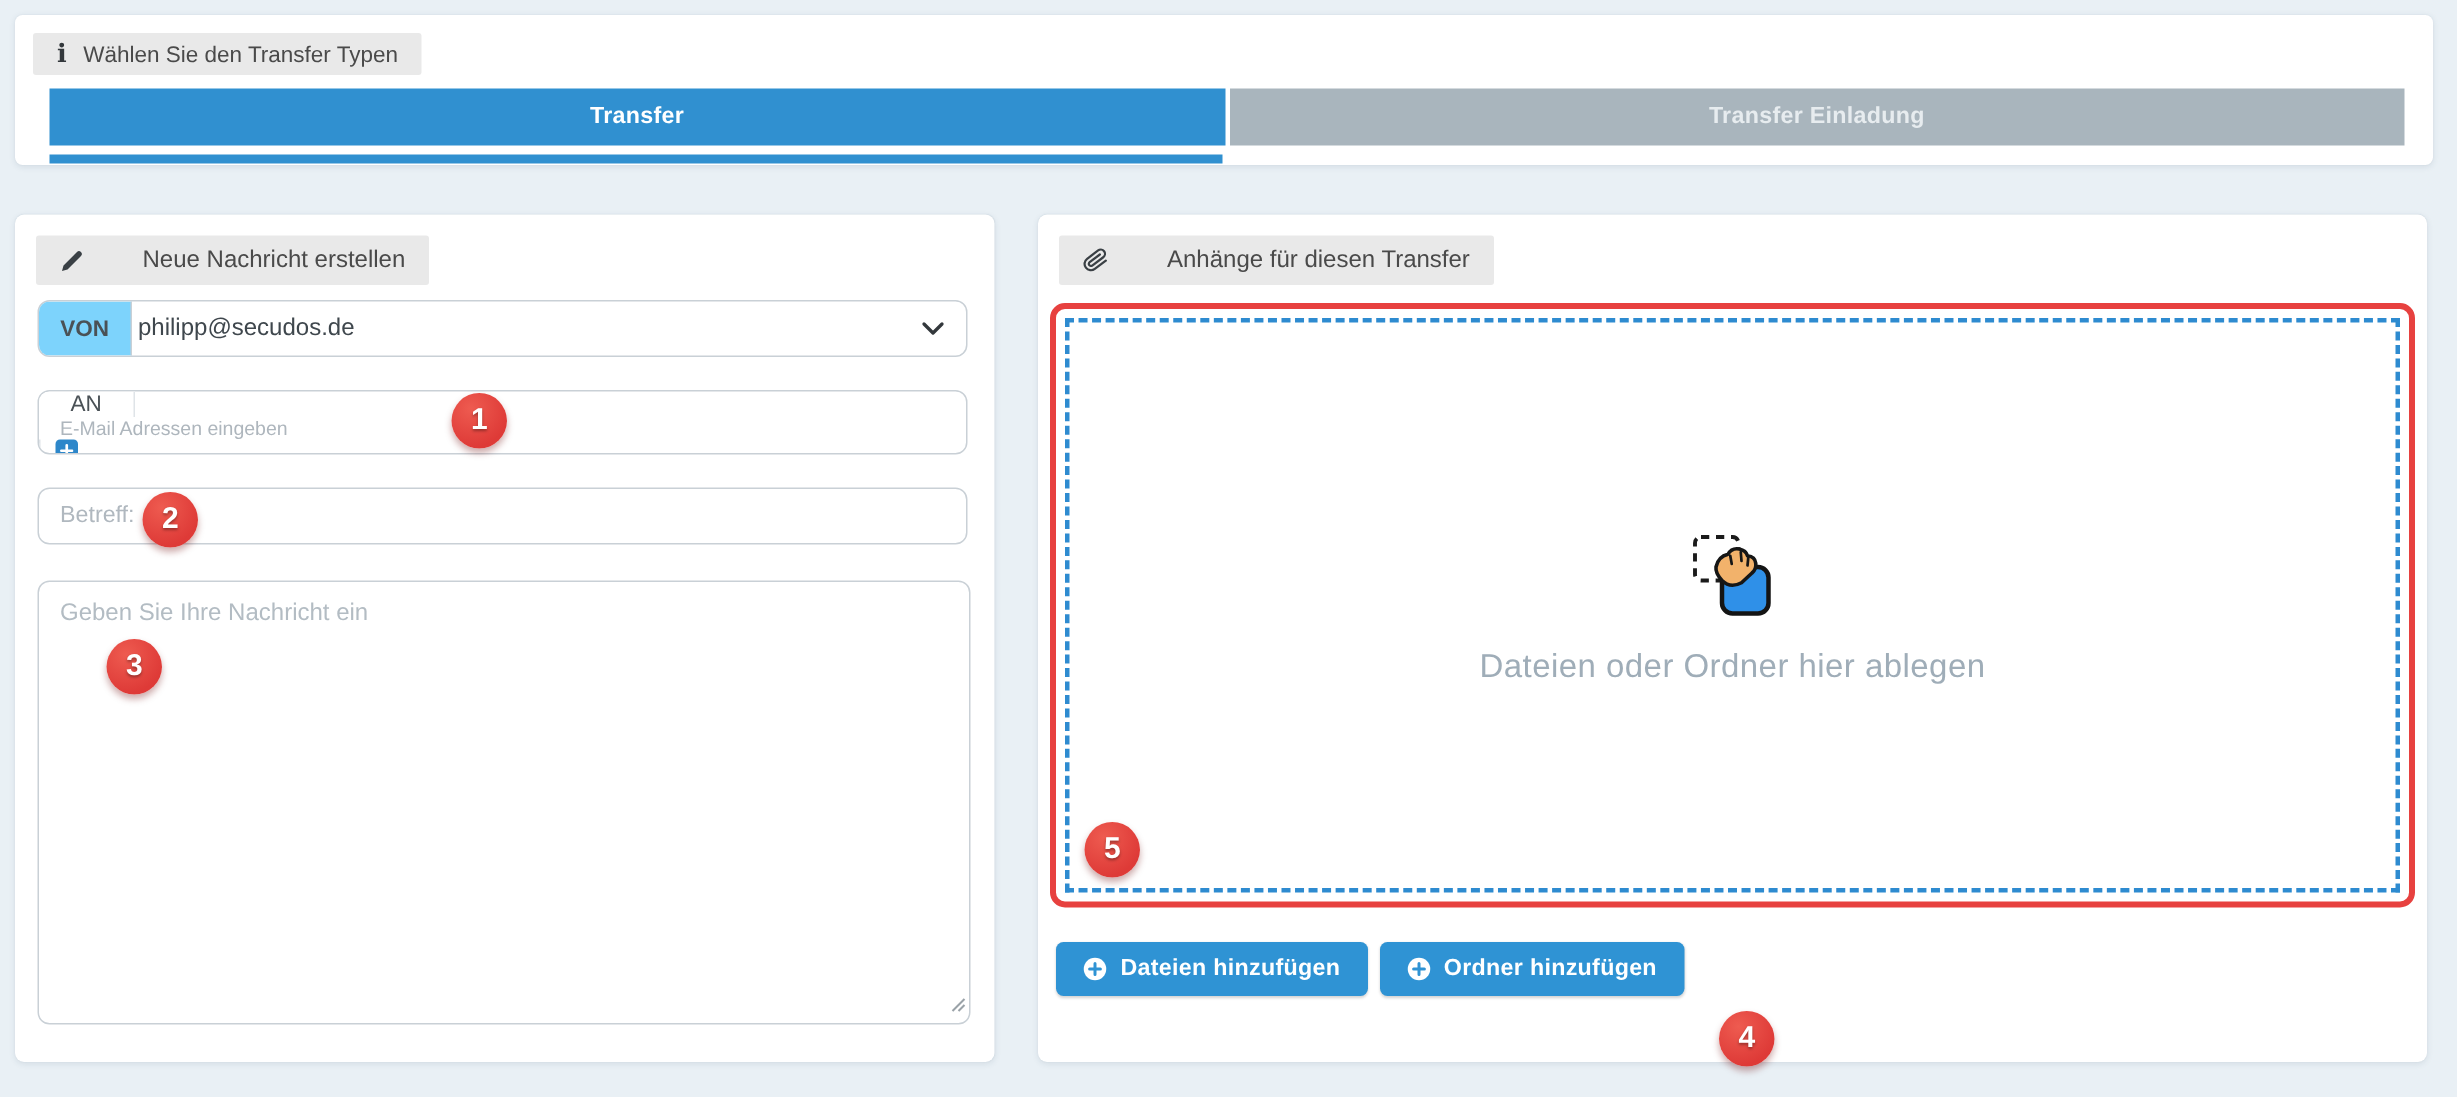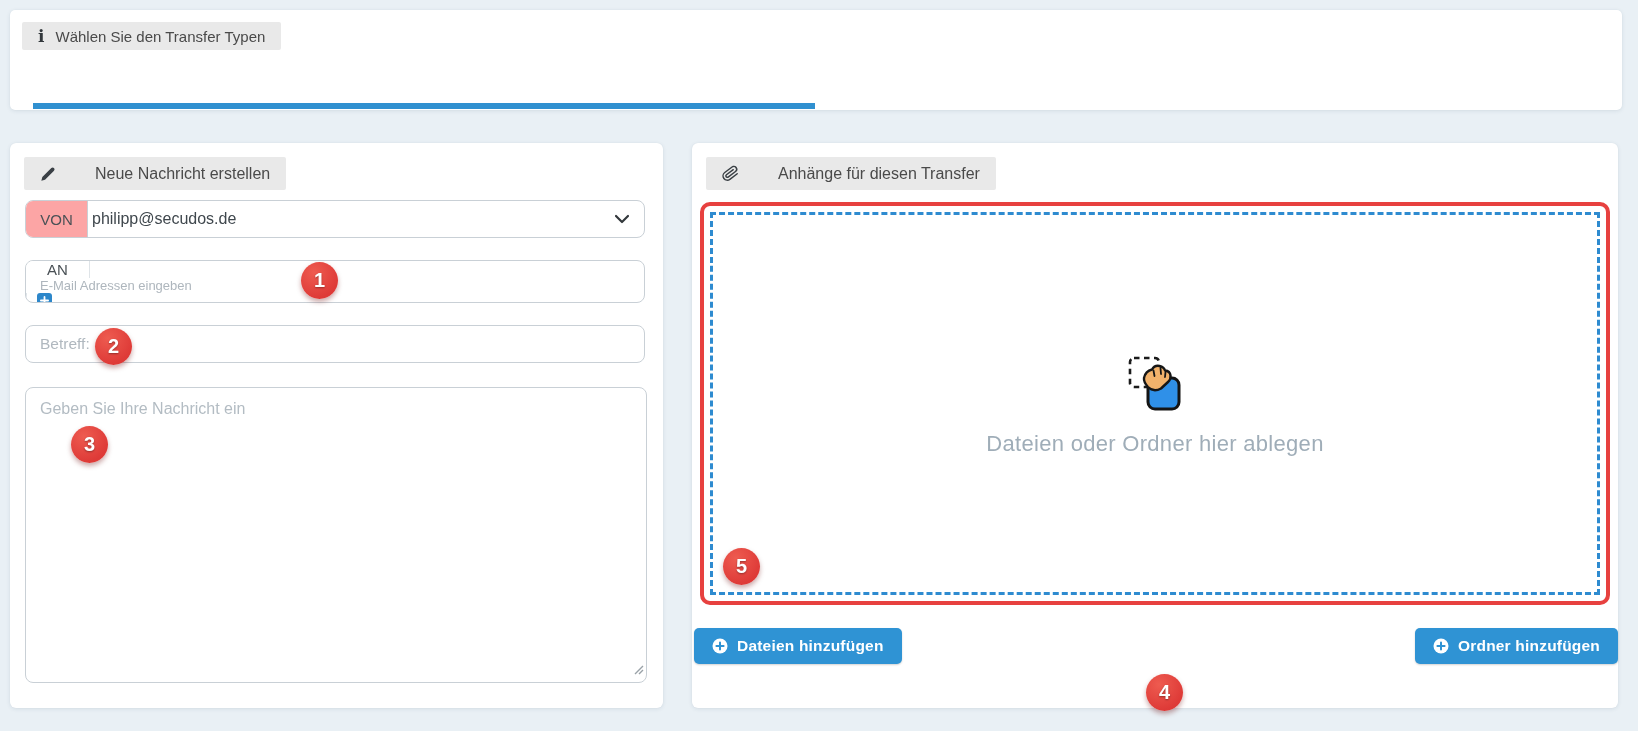--- a/index.html
+++ b/index.html
@@ -34,21 +34,21 @@
   .tab-inactive { background:#a9b5bd; color:#e7ecef; }
   .tab-underline{ position:absolute; left:23px; top:93px; width:782px; height:6px; background:#3090d0; }
 
   
   .row { position:absolute; left:15px; width:620px; display:flex; background:#fff;
          border:1px solid #c9d0d6; border-radius:8px; overflow:hidden; }
   .von-row { top:57px;  height:38px; }
   .an-row  { top:117px; height:43px;flex-direction:column; }
   .prepend { display:flex; align-items:center; justify-content:center;
              font-size:15px; color:#4a5156; }
-  .von-prepend { width:62px; background:#fca5a5; border-right:1px solid #c9d0d6; }
+  .von-prepend { width:62px; background:#7dd3fc; border-right:1px solid #c9d0d6;font-weight:bold; }
   .an-prepend  { width:64px; background:#fff;    border-right:1px solid #dfe4e8; }
   .von-select { flex:1; position:relative; display:flex; align-items:center;
                 padding:0 4px; font-size:16px; color:#3f474d; cursor:pointer; }
   .chev { position:absolute; right:14px; top:50%; transform:translateY(-50%); }
   .text-input { flex:1; min-width:0; border:none; outline:none; background:transparent;
                 padding:0 14px; font-size:13px; color:#3f474d; font-family:inherit; }
   .text-input::placeholder { color:#aeb6bd; opacity:1; }
   .an-append { width:36px; border-left:1px solid #dfe4e8; display:flex;
                align-items:center; justify-content:center; }
   .plus-btn { width:15px; height:15px; background:#2d87ca; border-radius:3px;
@@ -65,22 +65,22 @@
   .message-area::placeholder { color:#b3bcc3; opacity:1; }
   .resize-handle { position:absolute; left:622px; top:520px; cursor:nwse-resize; }
 
   
   .dropzone-outer { position:absolute; left:8px; top:59px; width:910px; height:403px;
                     border:4px solid #e7413f; border-radius:10px; background:#fff; }
   .dropzone-inner { position:absolute; left:6px; top:6px; right:6px; bottom:6px;
                     border:3px dashed #2e8bd0; display:flex; flex-direction:column;
                     align-items:center; justify-content:center; gap:16px; cursor:pointer; }
   .dz-text { font-size:22px; color:#9fadb8; letter-spacing:.3px; }
-  .dz-buttons { position:absolute; left:2px; right:0; top:485px; display:flex;
-                justify-content:space-between; gap:20px; }
+  .dz-buttons { position:absolute; left:12px; right:0; top:485px; display:flex;
+                justify-content:flex-start; gap:8px; }
   .dz-btn { display:inline-flex; align-items:center; gap:9px; height:36px; padding:0 18px;
             background:#2f93d4; color:#fff; font-weight:700; font-size:15.5px;
             border:none; border-radius:5px; cursor:pointer; font-family:inherit;
             box-shadow:0 1px 2px rgba(0,0,0,.18); letter-spacing:.2px; }
 
   
   .badge { position:absolute; width:37px; height:37px; border-radius:50%;
            background:radial-gradient(circle at 35% 28%, #ee5b50, #de3a37 72%);
            color:#fff; font-size:20px; font-weight:700;
            display:flex; align-items:center; justify-content:center;
@@ -95,20 +95,28 @@
 </head>
 <body>
 
 <div class="page">
 
   <div class="card top-card">
     <div class="panel-label">
       <span class="info-i">i</span>
       <span>Wählen Sie den Transfer Typen</span>
     </div>
+    <div class="tabs">
+      <div class="tab tab-active">
+        <span>Transfer</span>
+      </div>
+      <div class="tab tab-inactive">
+        <span>Transfer Einladung</span>
+      </div>
+    </div>
     <div class="tab-underline"></div>
   </div>
 
   <div class="card left-card">
     <div class="panel-label">
       <svg width="16" height="16" viewBox="0 0 24 24">
         <path d="M17 3a2.83 2.83 0 0 1 4 4L7.5 20.5 2 22l1.5-5.5L17 3z" fill="#3a4045"></path>
       </svg>
       <span>Neue Nachricht erstellen</span>
     </div>

